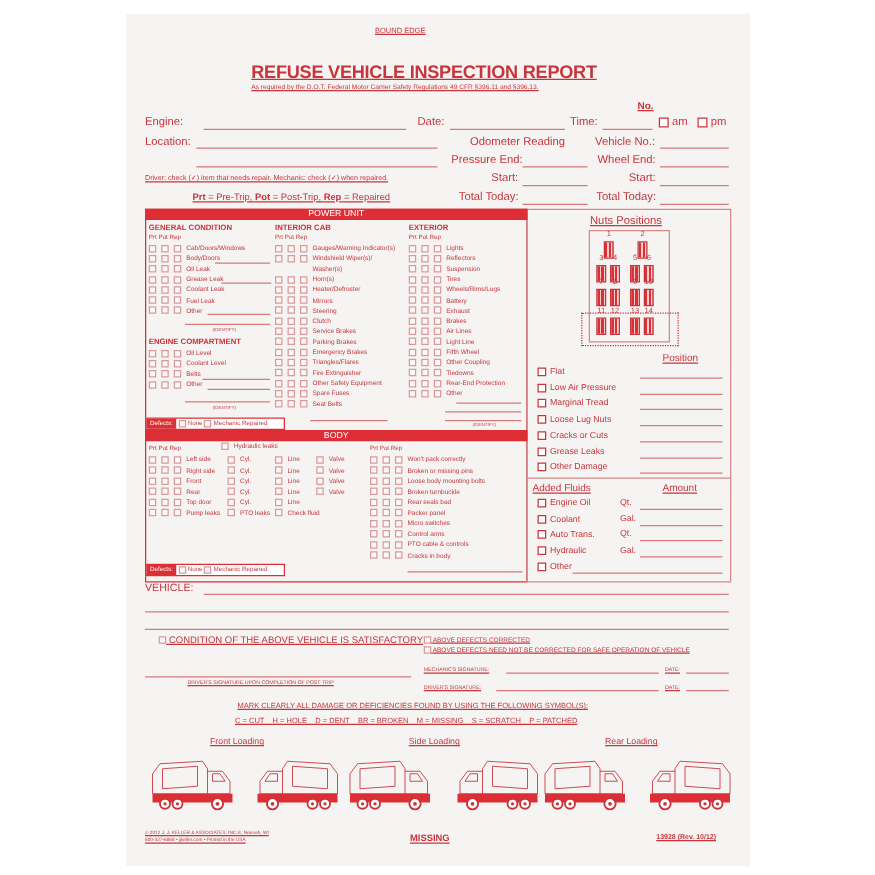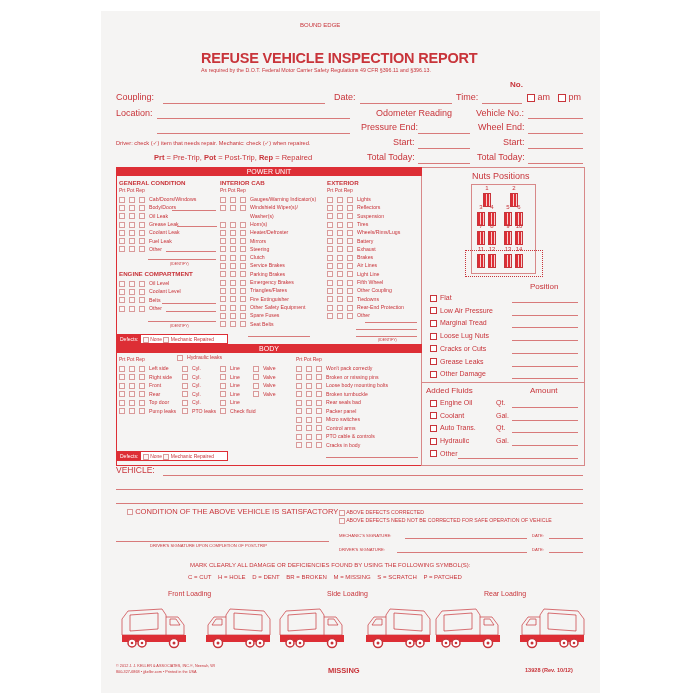--- a/index.html
+++ b/index.html
@@ -1,19 +1,19 @@
 <!DOCTYPE html>
 <html><head>
 <meta charset="utf-8">
 <style>
   * { box-sizing: border-box; margin: 0; padding: 0; }
   html, body { width: 700px; height: 700px; background: #ffffff; overflow: hidden; }
   body { position: relative; font-family: "Liberation Sans", "DejaVu Sans", sans-serif; color: #c8343a; }
   .paper { position: absolute; left: 101px; top: 11px; width: 499px; height: 682px; background: #f5f4f3; }
-  .abs { position: absolute; white-space: nowrap; }
+  .abs { position: absolute; white-space: nowrap; text-decoration: underline; }
   .line { position: absolute; border-bottom: 1px solid #d87a7a; height: 0; }
   .cb { display: inline-block; width: 6px; height: 6px; border: 1px solid #d99a9a; background: #fbf7f6; vertical-align: middle; }
   .cbb { display: inline-block; width: 8px; height: 8px; border: 1px solid #c8343a; background: #fff; vertical-align: middle; }
   .bar { position: absolute; background: #dd2e35; color: #fff; font-size: 7px; text-align: center; line-height: 9px; font-weight: normal; }
   .sec-h { position: absolute; font-size: 6.2px; font-weight: bold; color: #c8343a; }
   .col-h { position: absolute; font-size: 5px; color: #c8343a; }
   .item { position: absolute; font-size: 5.2px; color: #c8343a; height: 8px; line-height: 8px; white-space: nowrap; }
   .item .cb { margin-right: 4px; }
   .identify { position: absolute; font-size: 3.6px; color: #c8343a; }
   .fld { position: absolute; font-size: 9px; color: #c8343a; white-space: nowrap; }
@@ -27,21 +27,21 @@
 </head>
 <body>
 
 <div class="paper"></div>
 
 <div class="abs" style="left:300px;top:22px;font-size:6px;">BOUND EDGE</div>
 <div class="abs" style="left:201px;top:50px;font-size:14.5px;font-weight:bold;letter-spacing:-0.2px;">REFUSE VEHICLE INSPECTION REPORT</div>
 <div class="abs" style="left:201px;top:67px;font-size:5.3px;">As required by the D.O.T. Federal Motor Carrier Safety Regulations 49 CFR §396.11 and §396.13.</div>
 <div class="abs" style="left:510px;top:80px;font-size:8px;font-weight:bold;">No.</div>
 
-<div class="fld" style="left:116px;top:92px;">Coupling:</div>
+<div class="fld" style="left:116px;top:92px;">Engine:</div>
 <div class="line" style="left:163px;top:103px;width:162px;"></div>
 <div class="fld" style="left:334px;top:92px;">Date:</div>
 <div class="line" style="left:360px;top:103px;width:92px;"></div>
 <div class="fld" style="left:456px;top:92px;text-align:center;">Time:</div>
 <div class="line" style="left:482px;top:103px;width:40px;"></div>
 <div class="fld" style="left:527px;top:92px;"><span class="cbb"></span> <span>am</span></div>
 <div class="fld" style="left:558px;top:92px;"><span class="cbb"></span> <span>pm</span></div>
 
 <div class="fld" style="left:116px;top:108px;">Location:</div>
 <div class="line" style="left:157px;top:118px;width:193px;"></div>

